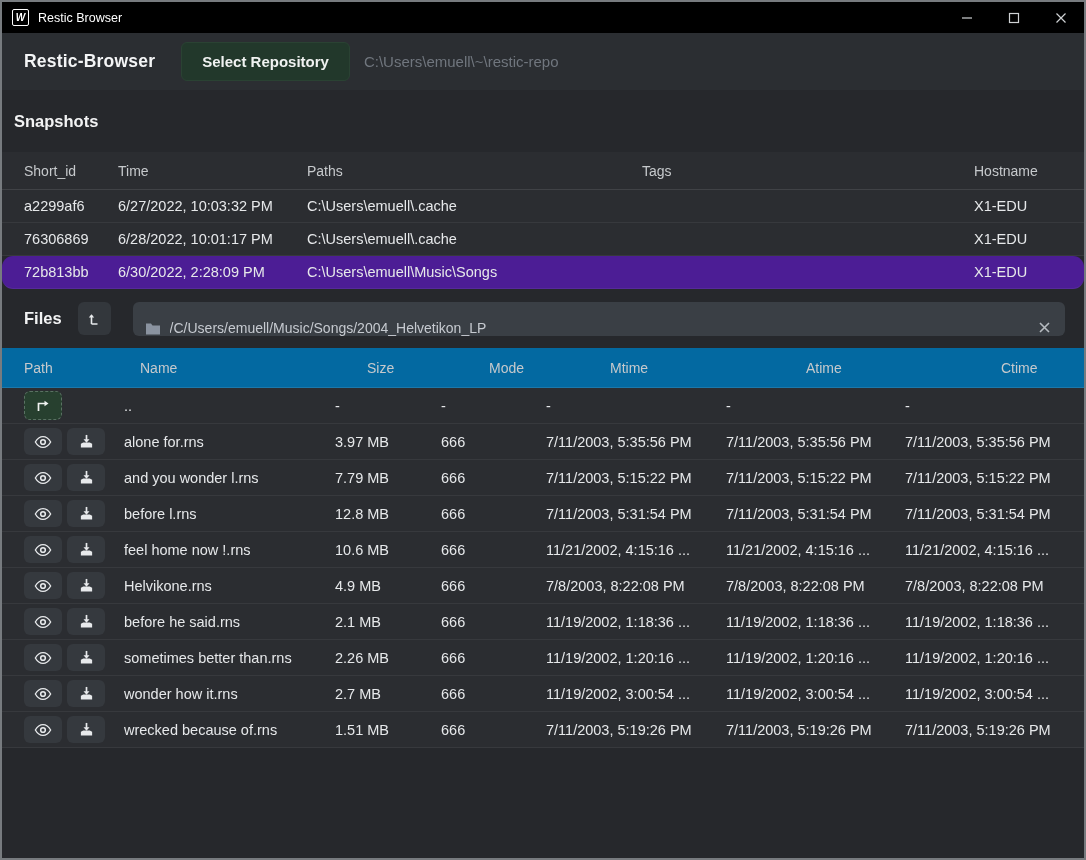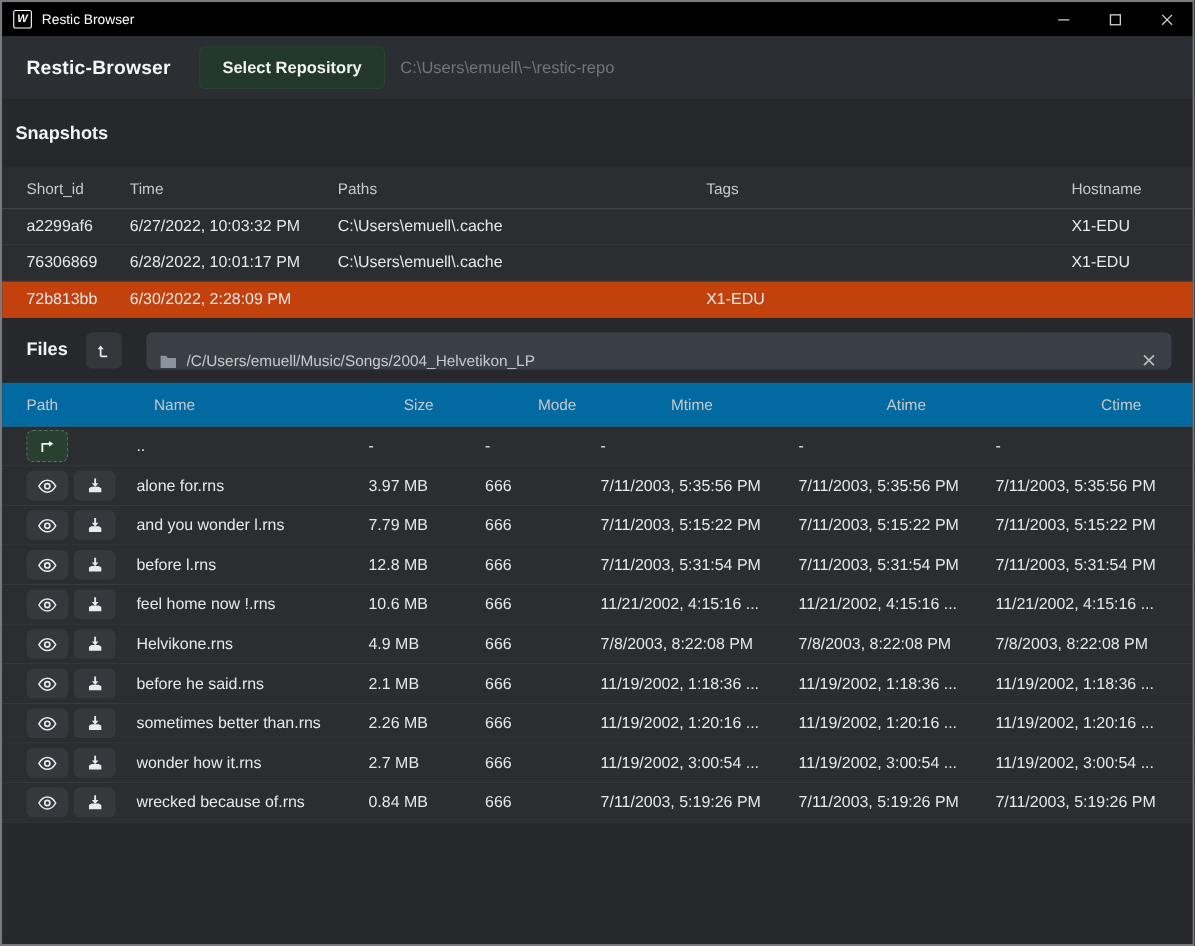--- a/index.html
+++ b/index.html
@@ -27,21 +27,21 @@
   .repo-path { margin-left:14px; font-size:15px; color:#70767e; }
 
   
   .snap-heading-strip { height:62px; display:flex; align-items:center; padding-left:12px; background:#26282c; flex:0 0 auto; }
   .section-heading { font-size:16.5px; font-weight:bold; color:#f2f3f4; }
 
   
   .snap-header, .snap-row { display:grid; grid-template-columns:94px 189px 335px 332px 1fr; padding:0 22px; align-items:center; }
   .snap-header { height:38px; background:#2b2d31; border-bottom:1px solid rgba(255,255,255,.10); color:#c6c9cc; font-size:14px; flex:0 0 auto; }
   .snap-row { height:33px; background:#2b2d31; border-bottom:1px solid rgba(255,255,255,.06); font-size:14.5px; color:#e6e8ea; cursor:pointer; }
-  .snap-row.selected { background:#c2410c; }
+  .snap-row.selected { background:#4c1d95;border-radius:11px; }
 
   
   .files-strip { height:59px; display:flex; align-items:center; padding:0 19px 0 22px; background:#26282c; flex:0 0 auto; }
   .files-strip .section-heading { margin-right:16px; }
   .root-btn { width:33px; height:33px; border-radius:6px; background:#33373c; border:none; display:flex; align-items:center; justify-content:center; cursor:pointer; flex:0 0 auto; }
   .path-bar { flex:1; height:34px; margin-left:22px; background:#3a3f45; border-radius:6px; display:flex; align-items:flex-end; padding:0 12px; }
   .path-bar-text { flex:1; margin-left:9px; font-size:14px; color:#c6cad0; white-space:nowrap; overflow:hidden; }
   .clear-btn { background:none; border:none; cursor:pointer; display:flex; align-items:center; justify-content:center; padding:2px; }
 
   
@@ -109,20 +109,21 @@
       <div class="snap-row">
         <div class="cell ">76306869</div>
         <div class="cell ">6/28/2022, 10:01:17 PM</div>
         <div class="cell ">C:\Users\emuell\.cache</div>
         <div class="cell "></div>
         <div class="cell ">X1-EDU</div>
       </div>
       <div class="snap-row selected">
         <div class="cell ">72b813bb</div>
         <div class="cell ">6/30/2022, 2:28:09 PM</div>
+        <div class="cell ">C:\Users\emuell\Music\Songs</div>
         <div class="cell "></div>
         <div class="cell ">X1-EDU</div>
       </div>
     </div>
 
   <div class="files-strip">
     <div class="section-heading">Files</div>
     <button class="root-btn">
       <svg width="16" height="16" viewBox="0 0 16 16">
         <path d="M5.5 13 V4.5 M5.5 13 H11.5" stroke="#e8eaec" stroke-width="1.6" fill="none"></path>
@@ -362,21 +363,21 @@
           </button>
           <button class="icon-btn">
             <svg width="15" height="15" viewBox="0 0 16 16">
               <path d="M8 1 v6.2" stroke="#e8eaec" stroke-width="1.8"></path>
               <path d="M4.8 5.6 L8 9.4 L11.2 5.6 Z" fill="#e8eaec"></path>
               <path d="M2 10.5 l2.5-1.5 h7 l2.5 1.5 v4 H2 Z" fill="#e8eaec"></path>
             </svg>
           </button>
         </div>
         <div class="cell ">wrecked because of.rns</div>
-        <div class="cell ">0.84 MB</div>
+        <div class="cell ">1.51 MB</div>
         <div class="cell ">666</div>
         <div class="cell ">7/11/2003, 5:19:26 PM</div>
         <div class="cell ">7/11/2003, 5:19:26 PM</div>
         <div class="cell ">7/11/2003, 5:19:26 PM</div>
       </div>
     </div>
 
   <div class="filler"></div>
 </div>
 

